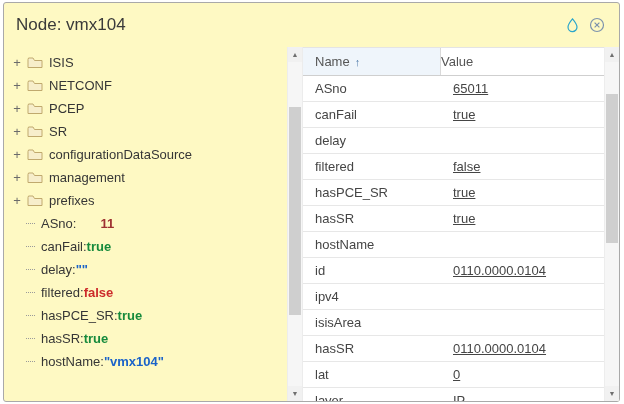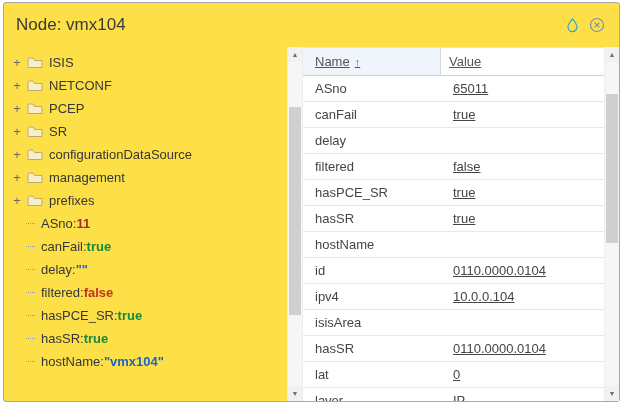--- a/index.html
+++ b/index.html
@@ -1,51 +1,51 @@
 <!DOCTYPE html>
 <html><head>
 <meta charset="utf-8">
 <style>
   *{box-sizing:border-box;}
   html,body{margin:0;padding:0;}
   body{width:624px;height:404px;position:relative;background:#fff;
        font-family:"Liberation Sans", sans-serif;}
 
   .dialog{position:absolute;top:2px;left:3px;width:617px;height:400px;
-          border:1px solid #a9a9a9;border-radius:3px;background:#fde047;overflow:hidden;}
+          border:1px solid #a9a9a9;border-radius:3px;background:#fef9c3;overflow:hidden;}
 
   
   .titlebar{height:44px;display:flex;align-items:center;padding:0 14px 0 12px;}
   .title{font-size:17px;color:#3a3a3a;}
   .tb-icons{margin-left:auto;display:flex;align-items:center;gap:9px;}
   .icon-btn{display:inline-flex;cursor:pointer;align-items:center;}
 
   
   .content{position:absolute;top:44px;bottom:0;left:0;right:0;display:flex;}
 
   
   .tree-pane{width:298px;position:relative;padding:4px 16px 0 6px;overflow:hidden;}
   .tnode{height:23px;display:flex;align-items:center;font-size:13px;color:#363636;white-space:nowrap;}
   .expander{width:14px;text-align:center;color:#6b6b6b;font-size:13px;margin-right:3px;flex:0 0 auto;}
   .ficon{margin-right:6px;display:inline-flex;flex:0 0 auto;}
   .leaf{padding-left:16px;}
   .leaf-dash{width:9px;height:1px;border-top:1px dotted #9a9a9a;margin-right:6px;flex:0 0 auto;}
   .tval{font-weight:bold;}
-  .num{color:#9e3131;}
+  .num{color:#9e3131;margin-left:24px;}
   .bool-true{color:#168a3c;}
   .bool-false{color:#cc2b2b;}
   .str{color:#1a63c9;}
 
   
   .grid-pane{flex:1;position:relative;border-left:1px solid #ececec;background:#fff;overflow:hidden;}
   .grid-header{display:flex;height:29px;margin-right:15px;border-top:1px solid #e4e4e4;
-               border-bottom:1px solid #cfcfcf;font-size:13px;color:#555;text-decoration:underline;}
+               border-bottom:1px solid #cfcfcf;font-size:13px;color:#555;}
   .hcell{display:flex;align-items:center;}
   .hcell.name{width:138px;padding-left:12px;background:#eff5fb;border-right:1px solid #d9d9d9;gap:5px;}
-  .hcell.value{flex:1;padding-left:8px;}
+  .hcell.value{flex:1;padding-left:0;}
   .arrow{color:#4a77a8;font-size:11px;}
   .grid-row{display:flex;height:26px;align-items:center;border-bottom:1px solid #e7e7e7;
             font-size:13px;color:#454545;}
   .cell{overflow:hidden;white-space:nowrap;}
   .cell.name{width:138px;padding-left:12px;}
   .cell.value{flex:1;padding-left:12px;text-decoration:underline;}
   .grid-body{margin-right:15px;}
 
   
   .scrollbar{position:absolute;top:0;bottom:0;right:0;width:15px;background:#f6f6f6;
@@ -267,21 +267,20 @@
             <div class="cell name">hostName</div>
           </div>
 
           <div class="grid-row">
             <div class="cell name">id</div>
             <div class="cell value">0110.0000.0104</div>
           </div>
 
           <div class="grid-row">
             <div class="cell name">ipv4</div>
-            <div class="cell value">10.0.0.104</div>
           </div>
 
           <div class="grid-row">
             <div class="cell name">isisArea</div>
           </div>
 
           <div class="grid-row">
             <div class="cell name">hasSR</div>
             <div class="cell value">0110.0000.0104</div>
           </div>

